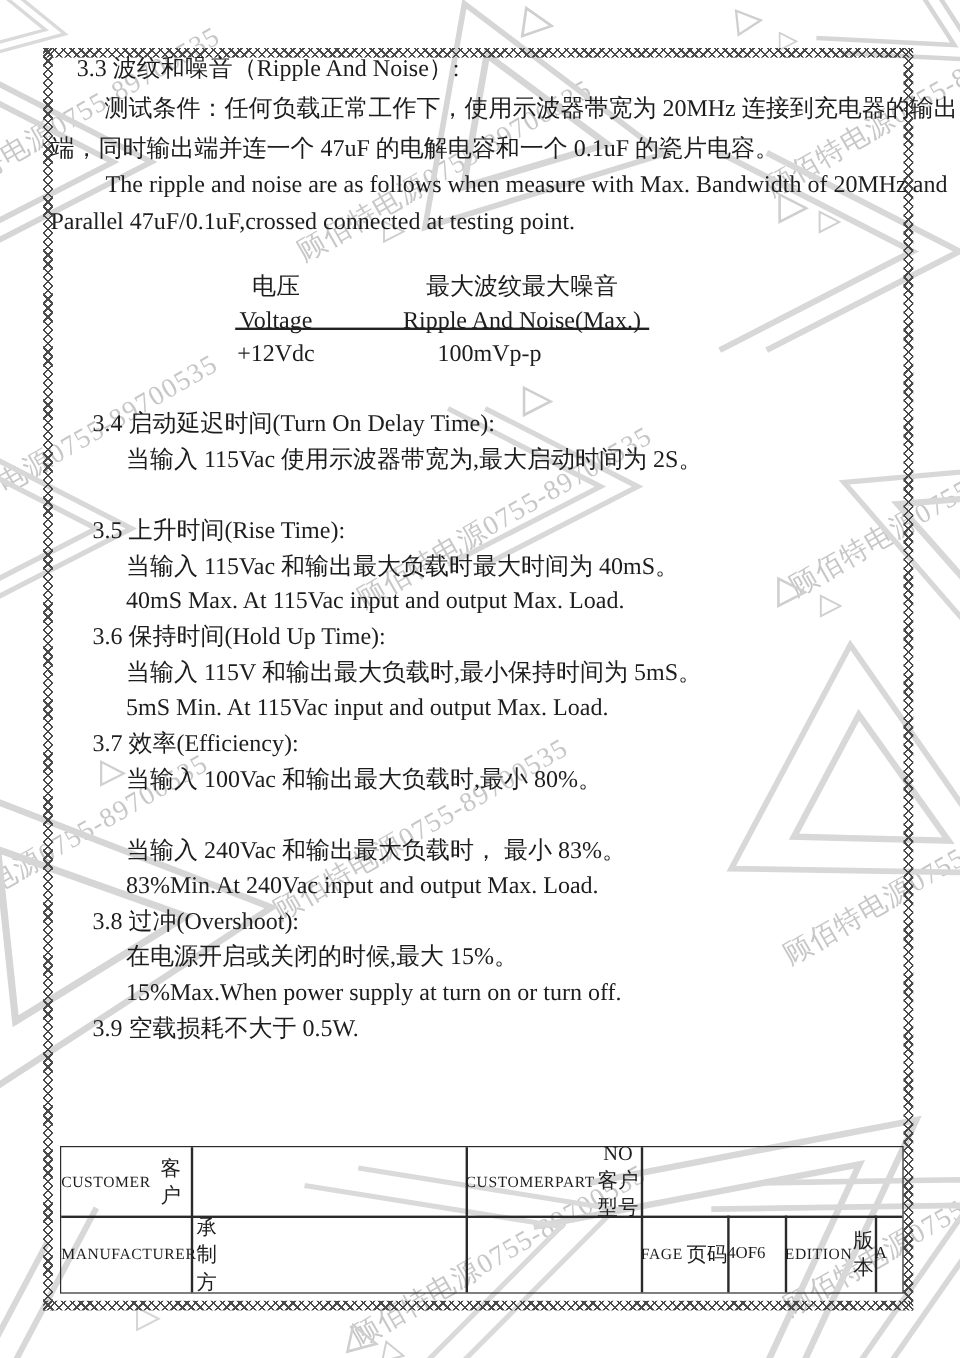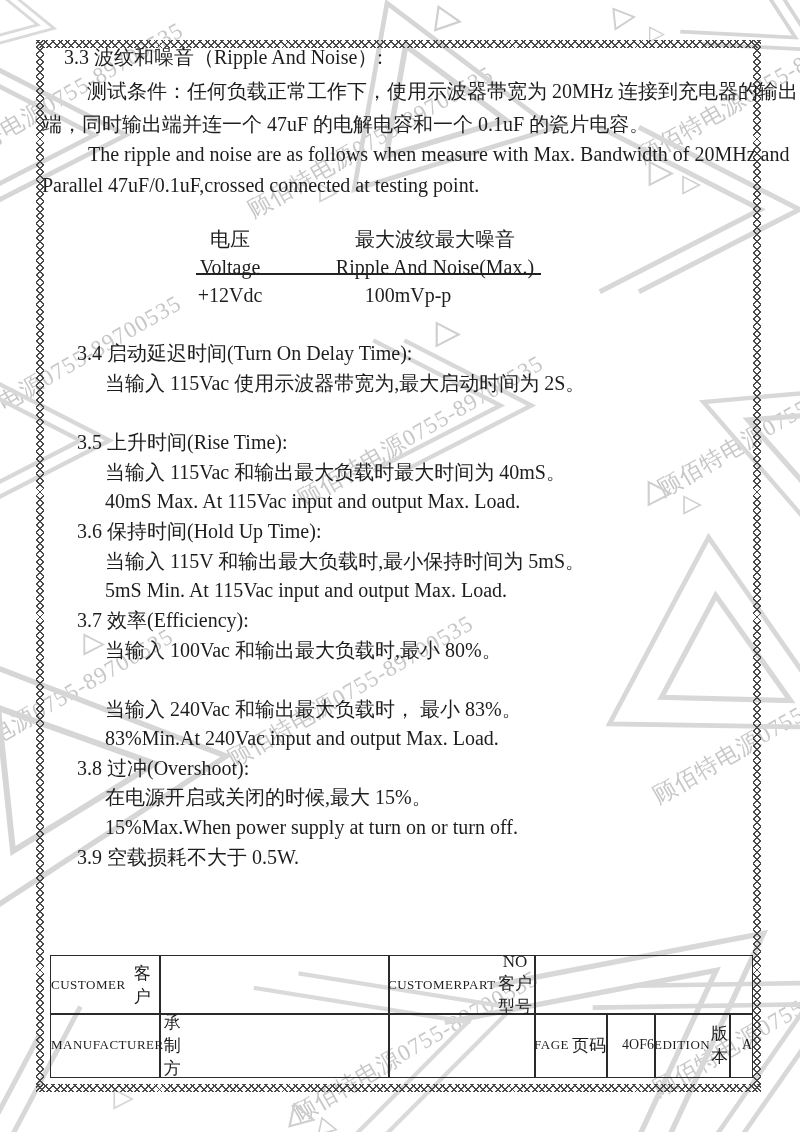--- a/index.html
+++ b/index.html
@@ -42,21 +42,21 @@
   .fline{position:absolute;background:#2a2a2a;}
   .fh{left:0;top:57px;width:701px;height:1.5px;}
   .fv{width:1.5px;top:0;height:121px;}
   .fv2{width:1.5px;top:57px;height:64px;}
   .fcell{
     position:absolute;display:flex;flex-direction:row;justify-content:space-between;
     align-items:center;padding:7px 0;box-sizing:border-box;text-align:center;
   }
   .fcell .en{font-size:13px;letter-spacing:.5px;}
   .fcell .cn{font-size:17px;}
-  .fcell-single{position:absolute;display:flex;align-items:center;justify-content:flex-end;font-size:14px;}
+  .fcell-single{position:absolute;display:flex;align-items:center;justify-content:flex-start;font-size:14px;}
   svg{display:block;}
 </style>
 </head>
 <body>
 
 <div class="page">
 
   <div class="wm-layer">
 
     <div class="wm-text" style="left:-60px;top:152px">顾佰特电源0755-89700535</div>

